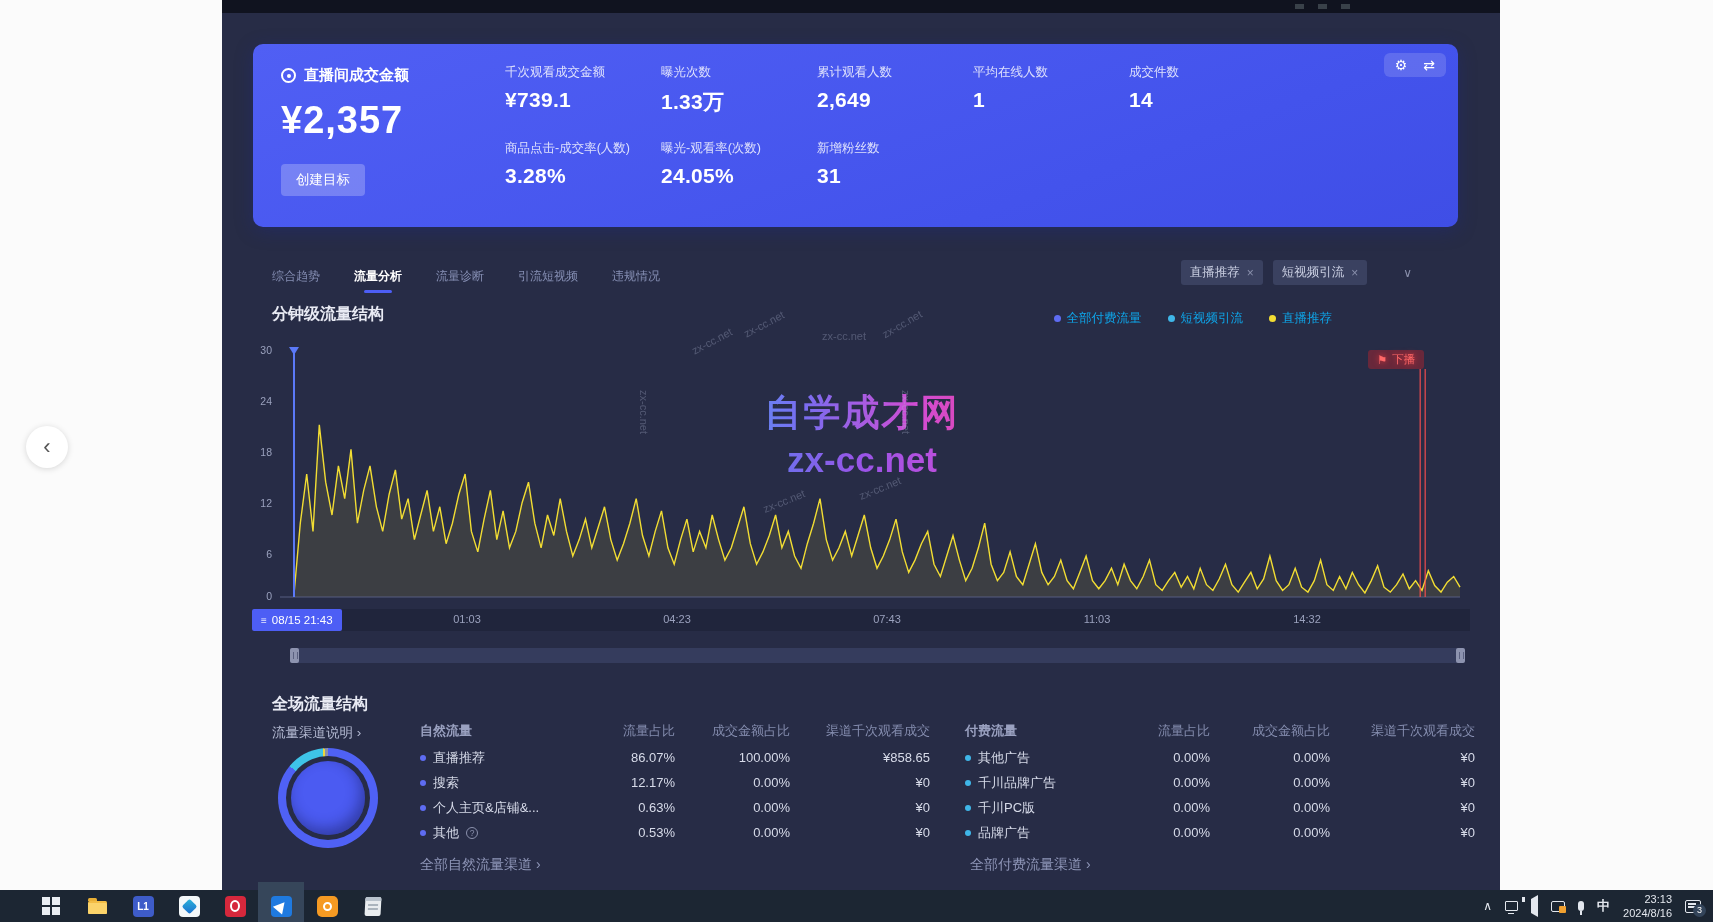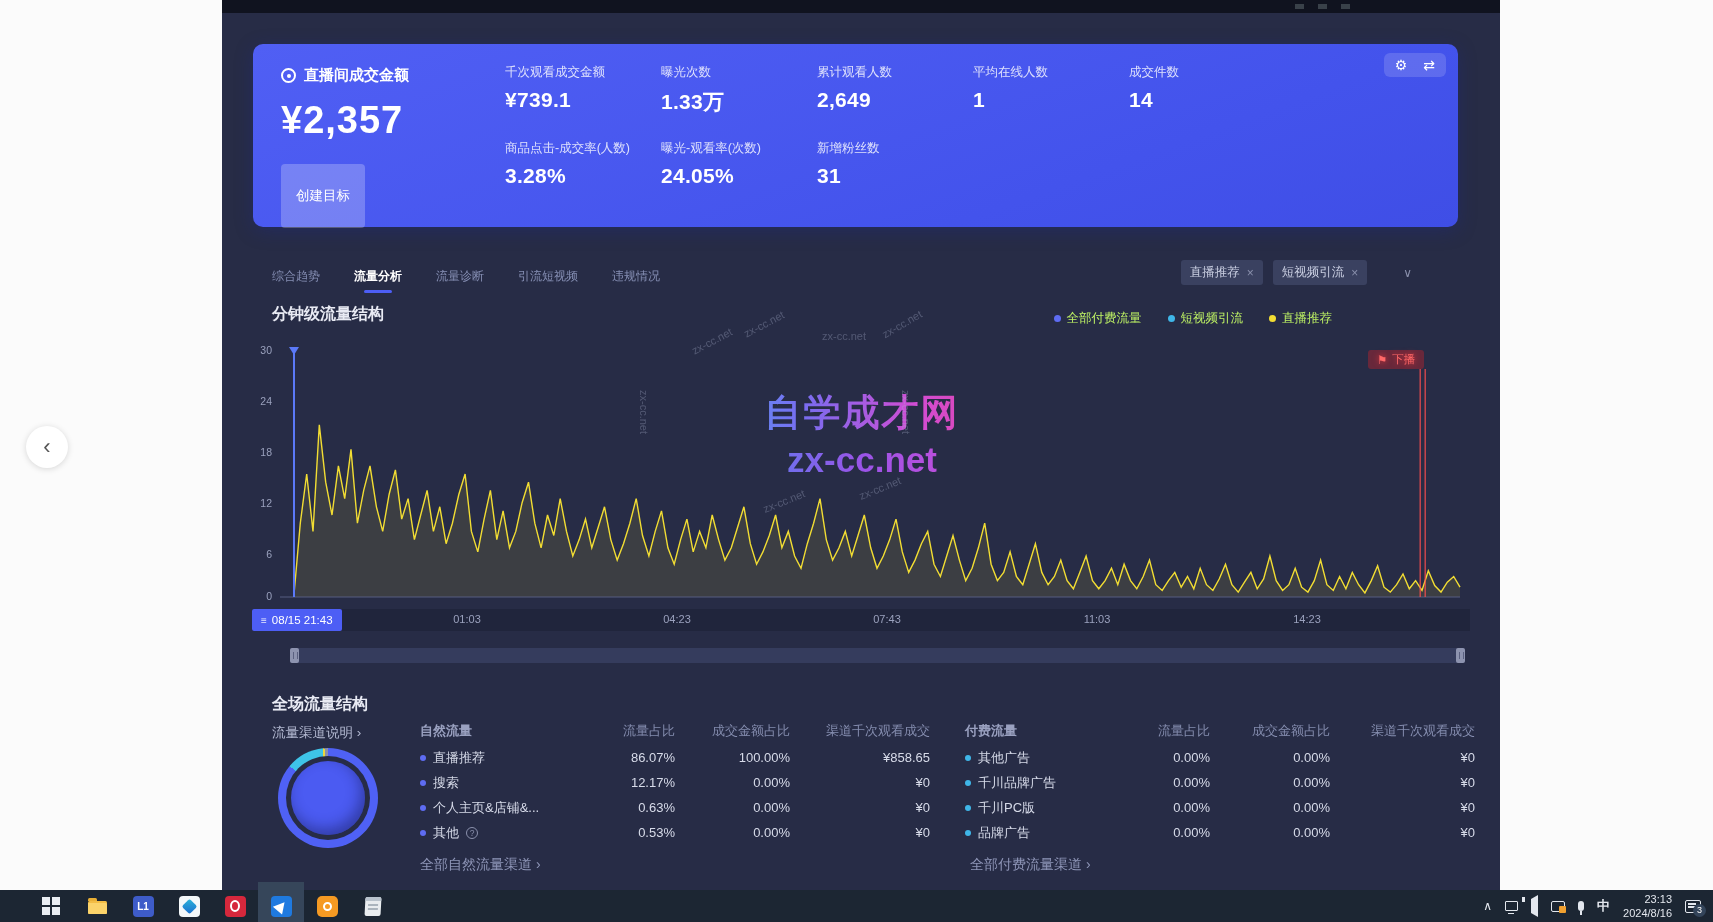--- a/index.html
+++ b/index.html
@@ -20,21 +20,21 @@
 
   
   .kpi-card { position:absolute; left:31px; top:44px; width:1205px; height:183px; border-radius:10px;
               background:linear-gradient(160deg,#505ff4 0%,#4353ec 70%,#3f4ee6 100%);
               box-shadow:0 4px 18px rgba(30,40,140,.35); color:#fff; }
   .kpi-left { position:absolute; left:28px; top:22px; }
   .kpi-title-row { display:flex; align-items:center; gap:8px; font-size:15px; font-weight:600; }
   .kpi-target-icon { width:15px; height:15px; border:2px solid #fff; border-radius:50%; position:relative; display:inline-block; }
   .kpi-target-icon::after { content:""; position:absolute; left:3.5px; top:3.5px; width:4px; height:4px; background:#fff; border-radius:50%; }
   .kpi-main-value { font-size:38px; font-weight:700; letter-spacing:1px; margin-top:14px; }
-  .kpi-btn { display:inline-block; margin-top:22px; padding:23px 15px; font-size:13.5px; color:#fff;
+  .kpi-btn { display:inline-block; margin-top:22px; padding:7px 15px; font-size:13.5px; color:#fff;
              background:rgba(255,255,255,.24); border-radius:4px; cursor:pointer; }
   .kpi-grid { position:absolute; left:252px; top:20px; display:grid; grid-template-columns:repeat(5,156px);
               row-gap:24px; }
   .kpi-cell .m-label { font-size:12.5px; color:rgba(255,255,255,.82); }
   .kpi-cell .m-value { font-size:21px; font-weight:700; margin-top:7px; letter-spacing:.3px; }
   .kpi-actions { position:absolute; right:12px; top:9px; background:rgba(255,255,255,.15); border-radius:6px;
                  padding:4px 11px; display:flex; gap:16px; font-size:14px; color:#fff; }
   .kpi-actions span { cursor:pointer; }
 
   
@@ -43,21 +43,21 @@
   .tab.active { color:#fff; font-weight:700; }
   .tab.active::after { content:""; display:block; height:3px; width:60%; margin:5px auto 0; background:#4d5ef5; border-radius:2px; }
 
   .filter-tags { position:absolute; right:88px; top:260px; display:flex; align-items:center; gap:10px; }
   .f-tag { background:#3a4160; color:#ccd1e4; font-size:12.5px; padding:4px 9px; border-radius:3px; display:flex; gap:7px; align-items:center; cursor:pointer; }
   .f-tag .x { color:#8a90ac; font-size:12px; cursor:pointer; }
   .f-caret { color:#8a90ac; font-size:12px; margin-left:26px; cursor:pointer; }
 
   
   .sec-title { position:absolute; color:#e9ebf4; font-size:16px; font-weight:600; }
-  .legend { position:absolute; right:168px; top:310px; display:flex; gap:26px; font-size:12.5px; color:#bef264; }
+  .legend { position:absolute; right:168px; top:310px; display:flex; gap:26px; font-size:12.5px; color:#0ea5e9; }
   .legend-item { display:flex; align-items:center; gap:6px; cursor:pointer; }
   .legend-dot { width:7px; height:7px; border-radius:50%; display:inline-block; }
 
   .chart { position:absolute; left:30px; top:345px; width:1218px; height:288px; }
   .ytick { position:absolute; left:0; width:20px; text-align:right; font-size:10.5px; color:#9aa1bd; }
   .chart svg { position:absolute; left:22px; top:0; }
   .end-badge { position:absolute; left:1116px; top:5px; background:rgba(170,35,48,.5); color:#ff6868;
                font-size:11.5px; padding:2px 9px; border-radius:3px; display:flex; gap:5px; align-items:center;
                text-shadow:0 0 6px rgba(255,60,60,.9); }
   .xaxis { position:absolute; left:0; top:264px; width:1218px; height:22px; background:#20253c; }
@@ -272,21 +272,21 @@
 
       <div class="xaxis">
         <span class="x-badge">
           <span class="mi">≡</span>
           <span>08/15 21:43</span>
         </span>
         <span class="xtick" style="left:185px">01:03</span>
         <span class="xtick" style="left:395px">04:23</span>
         <span class="xtick" style="left:605px">07:43</span>
         <span class="xtick" style="left:815px">11:03</span>
-        <span class="xtick" style="left:1025px">14:23</span>
+        <span class="xtick" style="left:1025px">14:32</span>
       </div>
     </div>
 
     <div class="wm-big">
       <div class="wm-line1">自学成才网</div>
       <div class="wm-line2">zx-cc.net</div>
     </div>
     <span class="wm-small" style="left:468px; top:335px; transform:rotate(-28deg)">zx-cc.net</span>
     <span class="wm-small" style="left:520px; top:318px; transform:rotate(-28deg)">zx-cc.net</span>
     <span class="wm-small" style="left:600px; top:330px">zx-cc.net</span>

